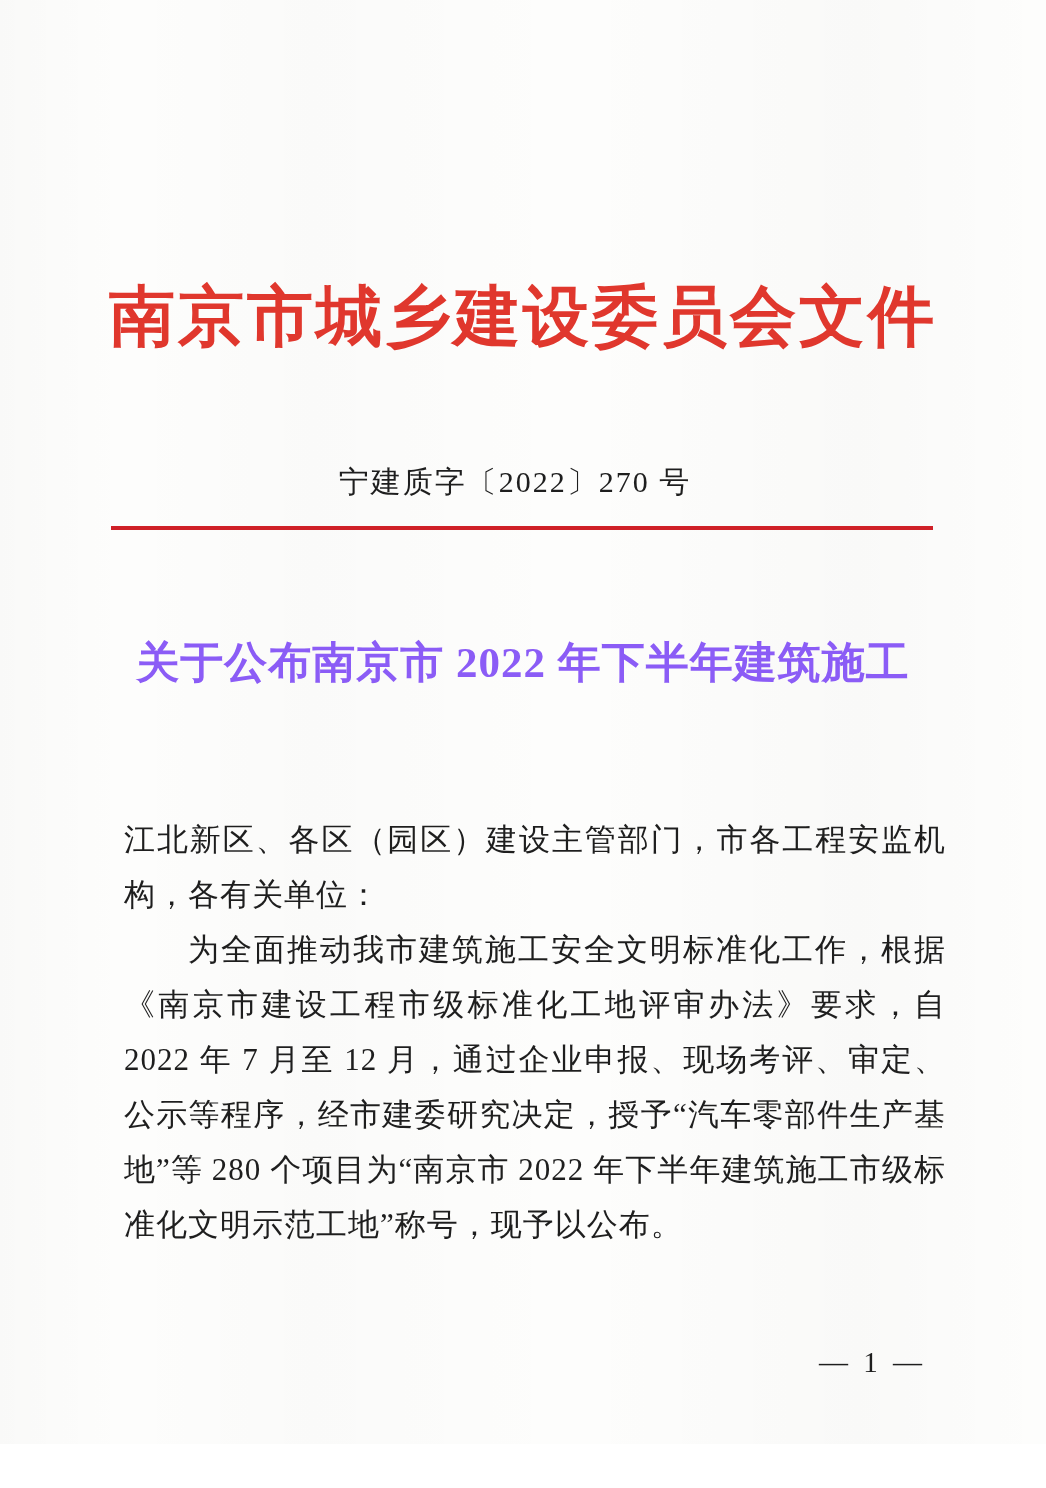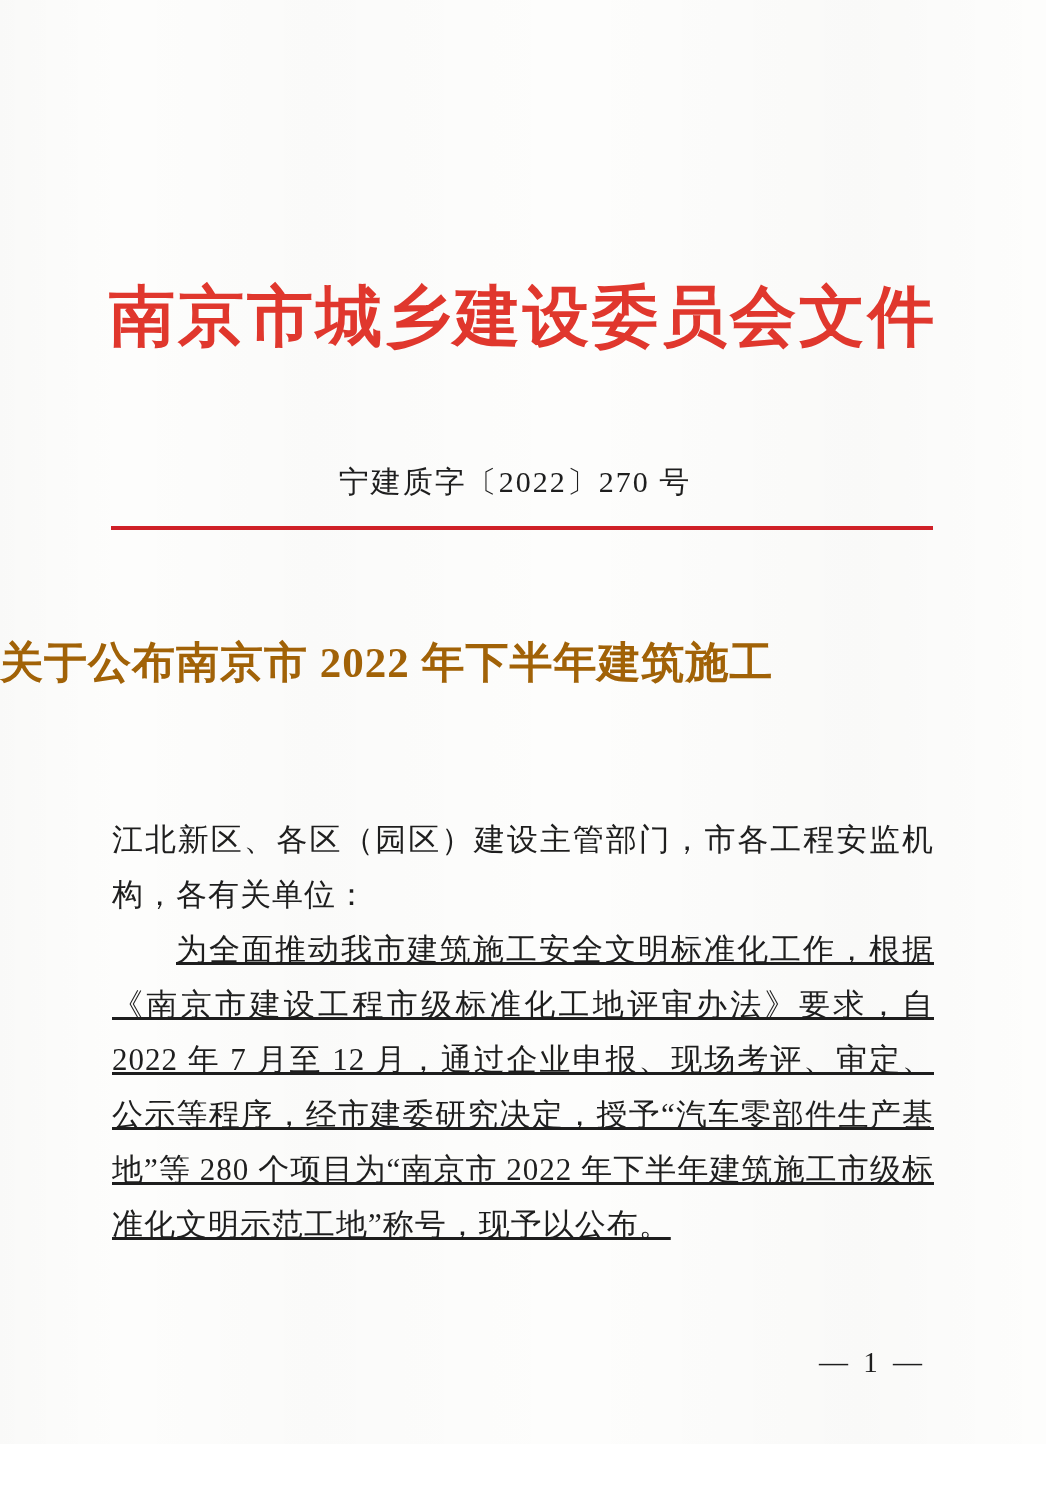--- a/index.html
+++ b/index.html
@@ -59,43 +59,43 @@
     left: 111px;
     width: 822px;
     height: 4px;
     background: var(--rule_red);
   }
   .notice-title {
     position: absolute;
     top: 626px;
     left: 0;
     right: 0;
+    text-align: center;
     font-size: 43px;
     font-weight: bold;
-    color: #a16207;
+    color: #8b5cf6;
     line-height: 73px;
     letter-spacing: 1px;
   }
   .doc-body {
     position: absolute;
     top: 812px;
-    left: 112px;
+    left: 124px;
     width: 822px;
     font-size: 31px;
     line-height: 55px;
     color: var(--text_black);
     text-align: justify;
     letter-spacing: 1px;
   }
   .doc-body p {
     margin: 0;
   }
   .doc-body p.indent {
     text-indent: 64px;
-    text-decoration: underline;
   }
   .page-number {
     position: absolute;
     top: 1346px;
     right: 120px;
     font-size: 29px;
     color: var(--text_black);
     letter-spacing: 4px;
     white-space: nowrap;
   }

